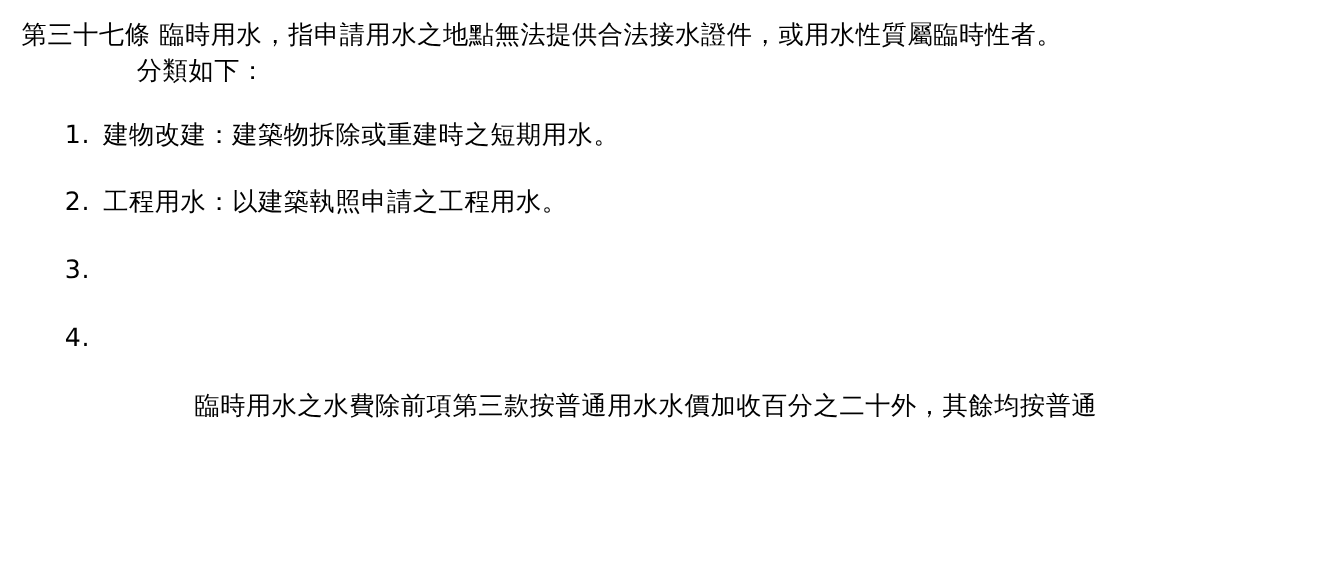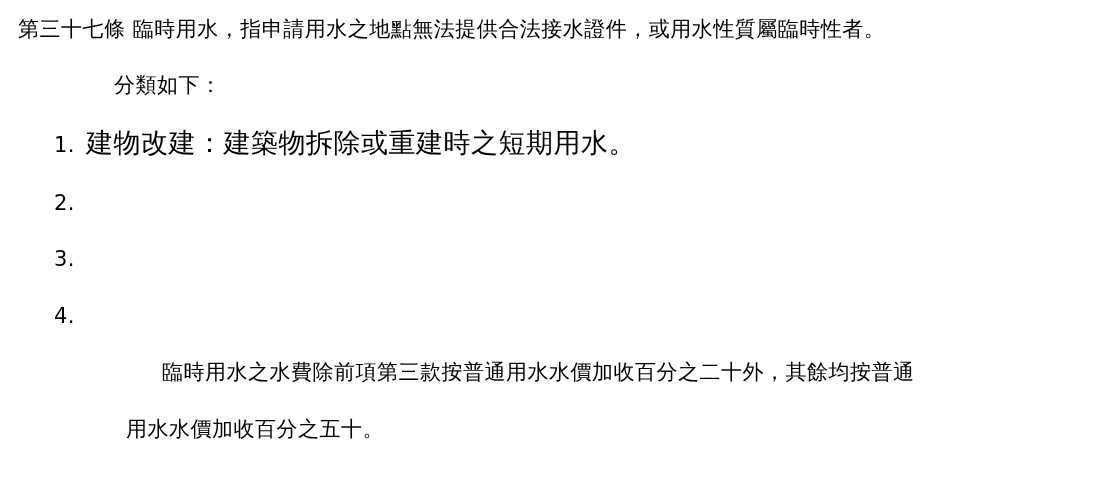--- a/index.html
+++ b/index.html
@@ -24,42 +24,41 @@
   .line {
     font-size: 21px;
     line-height: 1.45;
     letter-spacing: 0.5px;
     white-space: pre;
   }
   .para-lead {
     margin-top: 0;
   }
   .para-classify {
-    margin-top: 26px;
     padding-left: 96px;
     font-family: Liberation Serif, serif;
   }
   .list {
     margin-top: 22px;
   }
   .list-item {
     display: flex;
     align-items: baseline;
     margin-bottom: 26px;
     padding-left: 36px;
   }
   .list-num {
     font-size: 21px;
     line-height: 1.45;
     letter-spacing: 0.5px;
     font-family: "DejaVu Sans", "Liberation Sans", sans-serif;
     min-width: 32px;
   }
   .list-text {
-    font-size: 27px;
+    font-size: 21px;
     line-height: 1.45;
     letter-spacing: 0.5px;
     white-space: pre;
   }
   .tail {
     margin-top: 24px;
   }
   .tail-line1 {
     padding-left: 144px;
   }
@@ -79,30 +78,30 @@
 
   <div class="list">
 
     <div class="list-item">
       <span class="list-num">1.</span>
       <span class="list-text">建物改建：建築物拆除或重建時之短期用水。</span>
     </div>
 
     <div class="list-item">
       <span class="list-num">2.</span>
+      <span class="list-text">工程用水：以建築執照申請之工程用水。</span>
     </div>
 
     <div class="list-item">
       <span class="list-num">3.</span>
     </div>
 
     <div class="list-item">
       <span class="list-num">4.</span>
     </div>
 
   </div>
 
   <div class="tail">
     <div class="line tail-line1">臨時用水之水費除前項第三款按普通用水水價加收百分之二十外，其餘均按普通</div>
-    <div class="line tail-line2">用水水價加收百分之五十。</div>
   </div>
 
 </div>
 
 </body></html>

